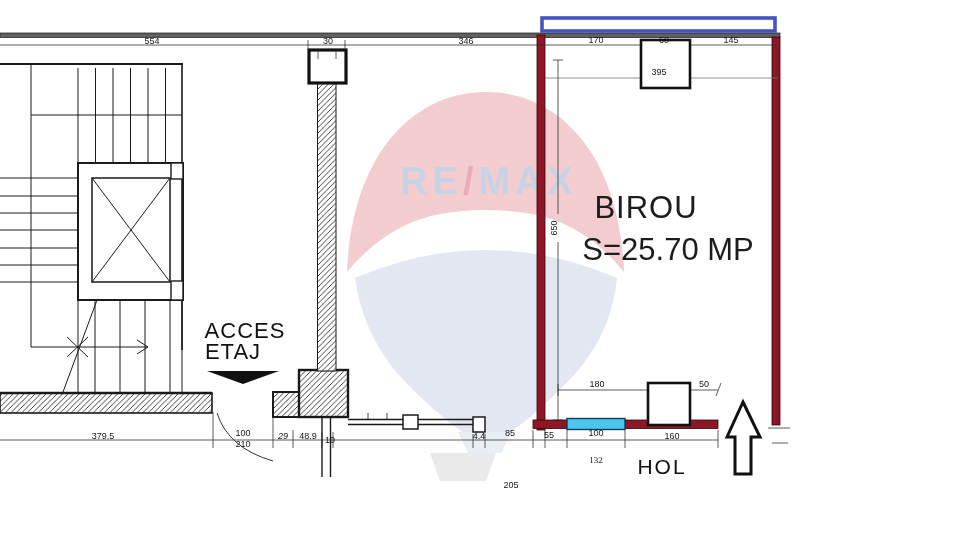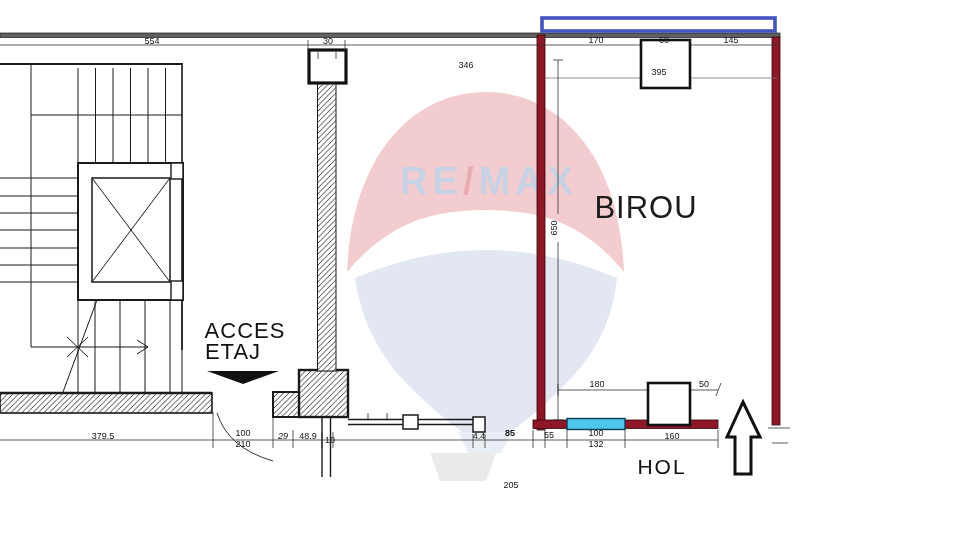--- a/index.html
+++ b/index.html
@@ -169,41 +169,42 @@
 
     <rect x="641" y="40" width="49" height="48" fill="#ffffff" stroke="#111" stroke-width="2.6"></rect>
     <rect x="648" y="383" width="42" height="42" fill="#ffffff" stroke="#111" stroke-width="2.6"></rect>
 
     <polygon points="207,371 279,371 243,384" fill="#111"></polygon>
 
     <path d="M743,402 L760,437 L751,437 L751,474 L735,474 L735,437 L727,437 Z" fill="#ffffff" stroke="#111" stroke-width="3"></path>
   </svg>
 
   <div class="room-name" style="left:646px;top:208px;">BIROU</div>
+  <div class="area-label" style="left:668px;top:250px;">S=25.70 MP</div>
   <div class="acces" style="left:245px;top:331px;">ACCES</div>
   <div class="acces" style="left:233px;top:352px;">ETAJ</div>
   <div class="hol" style="left:650px;top:467px;">HOL</div>
 
   <div class="lbl" style="left:152px;top:41px;text-align:center;">554</div>
   <div class="lbl" style="left:328px;top:41px;">30</div>
-  <div class="lbl" style="left:466px;top:41px;margin-top:24px;">346</div>
+  <div class="lbl" style="left:466px;top:41px;">346</div>
   <div class="lbl" style="left:596px;top:40px;">170</div>
   <div class="lbl" style="left:664px;top:40px;">60</div>
   <div class="lbl" style="left:731px;top:40px;">145</div>
   <div class="lbl" style="left:659px;top:72px;">395</div>
   <div class="lbl rot" style="left:554px;top:228px;">650</div>
   <div class="lbl" style="left:597px;top:384px;">180</div>
   <div class="lbl" style="left:704px;top:384px;">50</div>
   <div class="lbl" style="left:103px;top:436px;">379.5</div>
   <div class="lbl" style="left:243px;top:433px;">100</div>
   <div class="lbl" style="left:243px;top:444px;">210</div>
   <div class="lbl" style="left:283px;top:436px;font-style:italic;">29</div>
   <div class="lbl" style="left:308px;top:436px;">48.9</div>
   <div class="lbl" style="left:330px;top:440px;">10</div>
   <div class="lbl" style="left:479px;top:436px;">4.4</div>
-  <div class="lbl" style="left:510px;top:433px;font-weight:bold;">85</div>
+  <div class="lbl" style="left:510px;top:433px;">85</div>
   <div class="lbl" style="left:511px;top:445px;margin-top:40px;">205</div>
   <div class="lbl" style="left:549px;top:435px;">55</div>
   <div class="lbl" style="left:596px;top:433px;">100</div>
-  <div class="lbl" style="left:596px;top:444px;">132</div>
+  <div class="lbl" style="left:596px;top:460px;font-family:Liberation Serif, serif;">132</div>
   <div class="lbl" style="left:672px;top:436px;">160</div>
 
 </div>
 
 </body></html>

